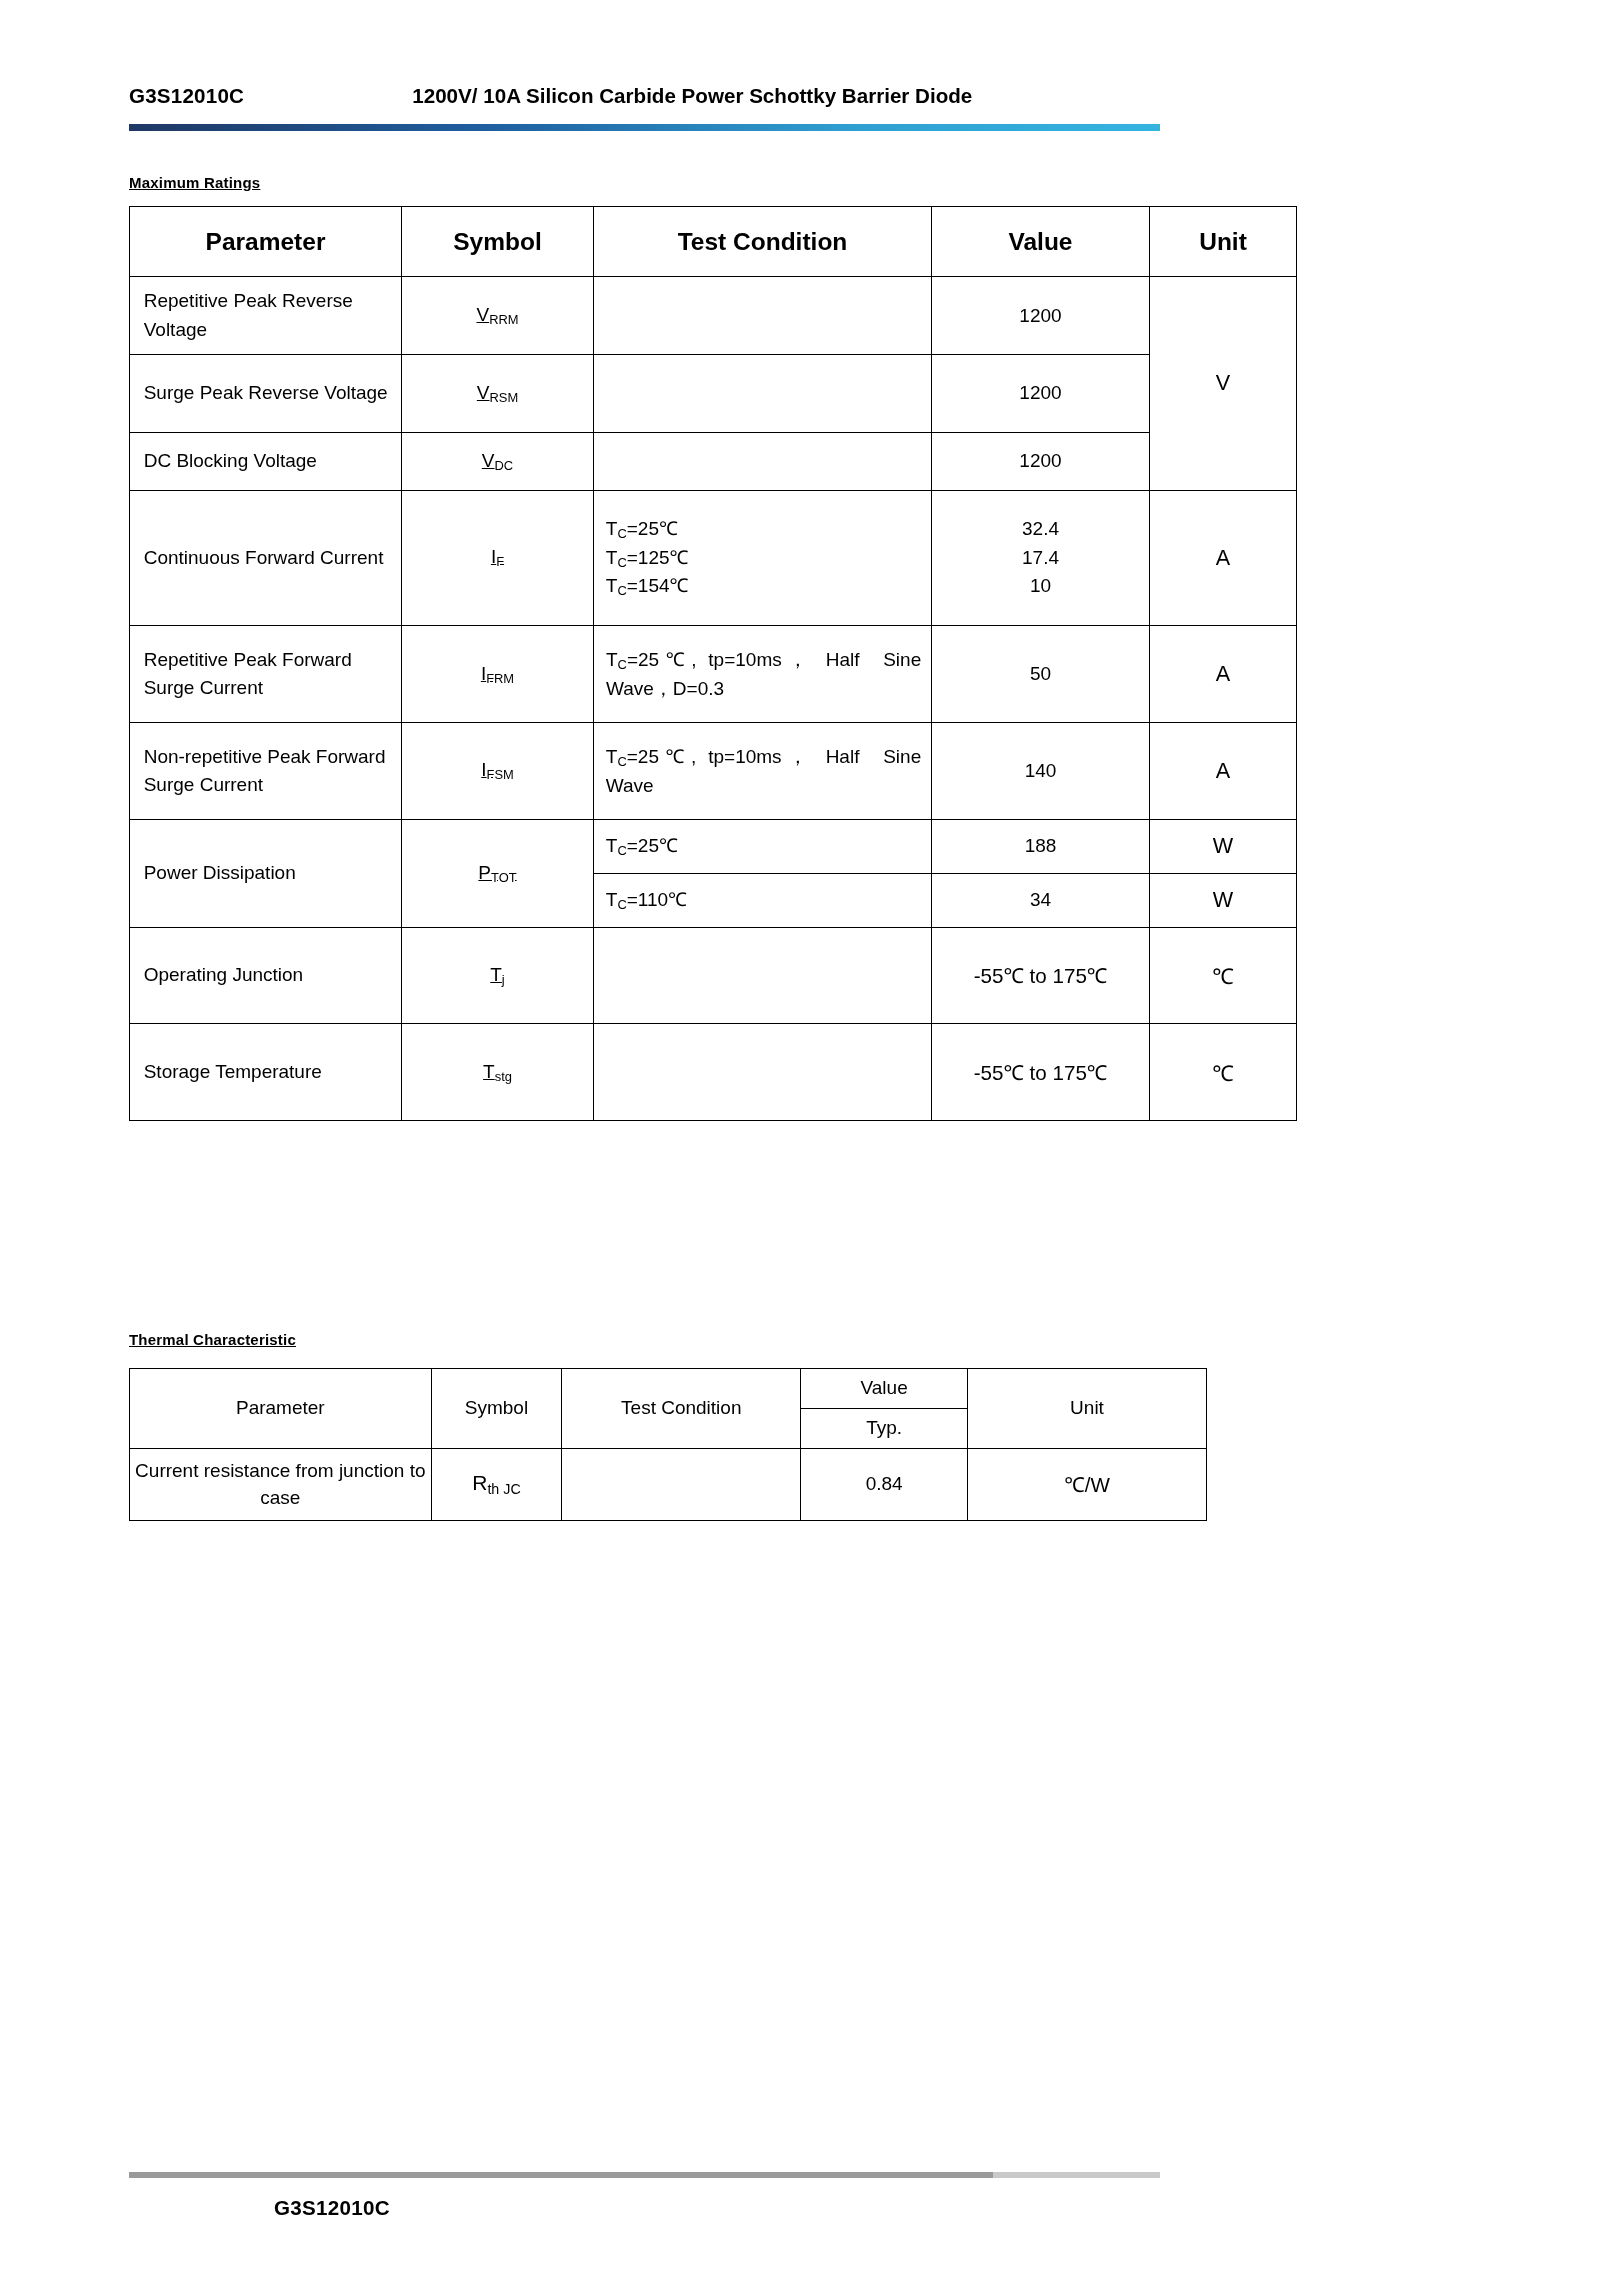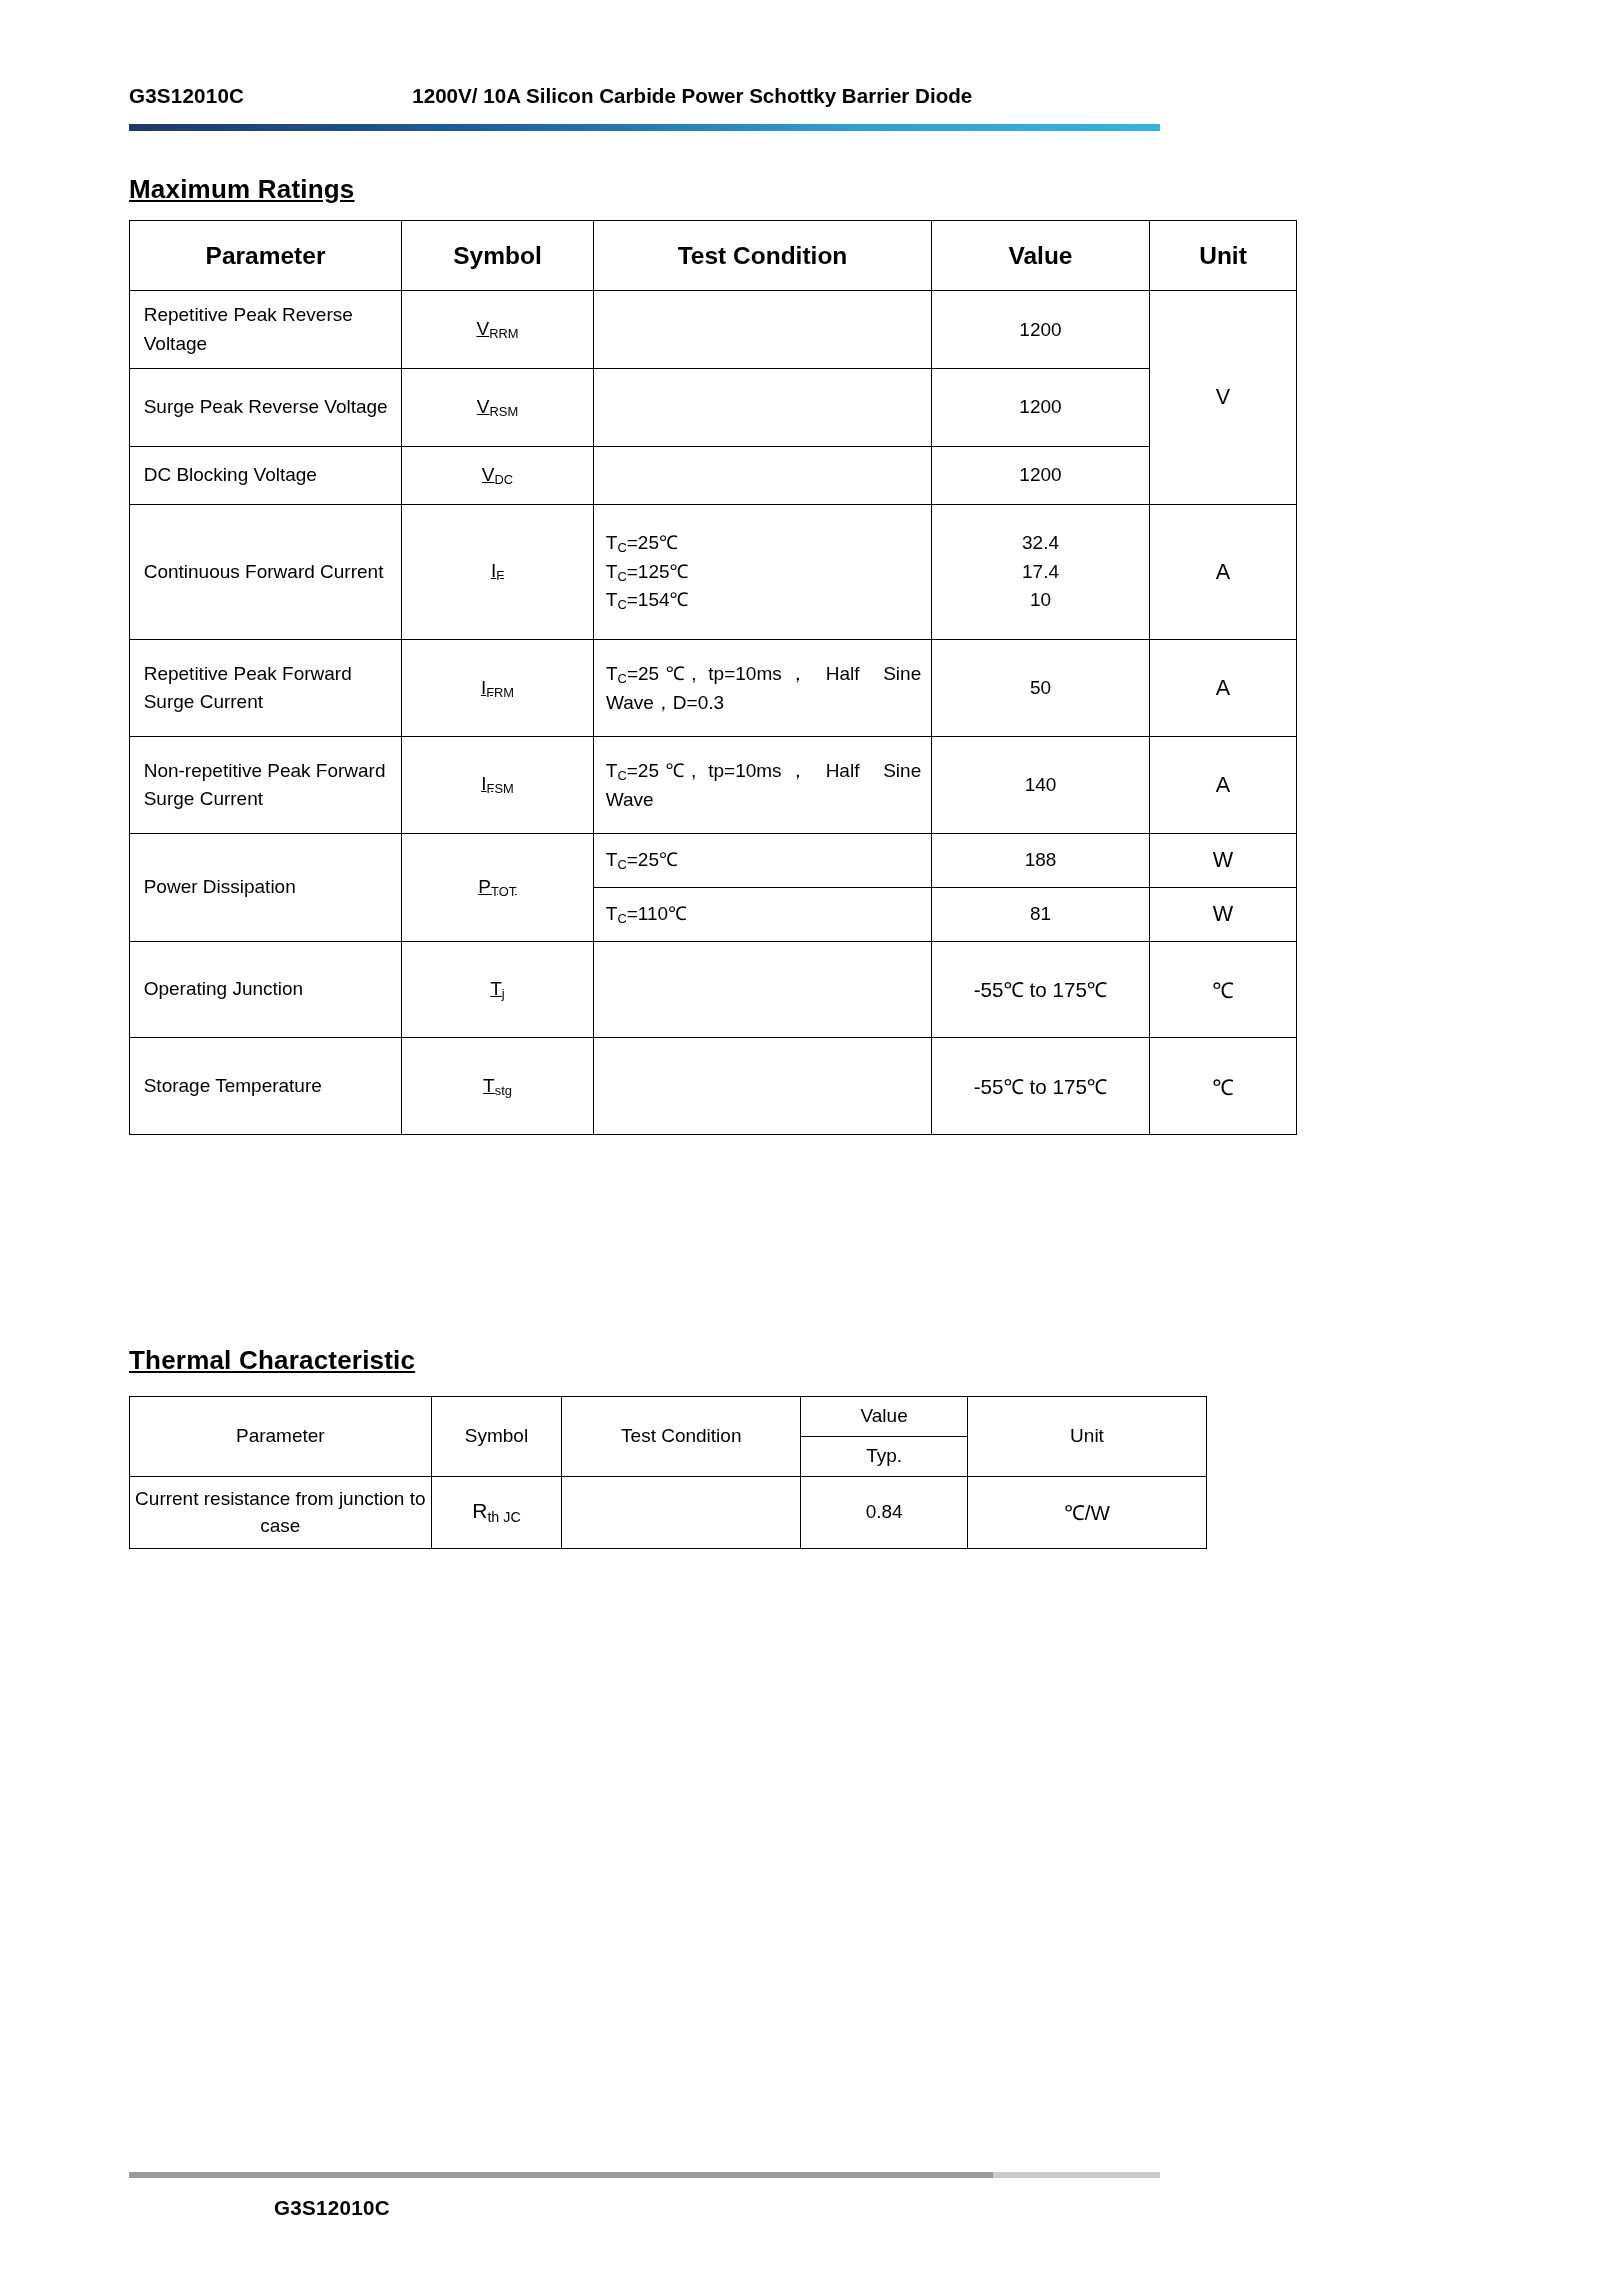--- a/index.html
+++ b/index.html
@@ -44,21 +44,21 @@
   }
   .header-rule {
     margin-top: 15.7px;
     height: 6.9px;
     width: 100%;
     background: linear-gradient(to right, #1f3864 0%, #1f5fa0 35%, #2f9fd0 70%, #35b4e0 100%);
   }
 
   
   .section-title {
-    font-size: 26px;
+    font-size: 15px;
     font-weight: bold;
     text-decoration: underline;
     margin-top: 43px;
     margin-bottom: 15.7px;
     display: inline-block;
     letter-spacing: 0.2px;
   }
 
   
   table {
@@ -254,21 +254,21 @@
         <td class="cell-pad-l" rowspan="2">Power Dissipation</td>
         <td class="sym" rowspan="2">
           <span>P</span><sub>TOT</sub>
         </td>
         <td class="cell-cond" style="height:41px;">T<sub>C</sub>=25℃</td>
         <td class="cell-center">188</td>
         <td class="cell-center" style="font-size:21.6px;">W</td>
       </tr>
       <tr>
         <td class="cell-cond" style="height:41px;">T<sub>C</sub>=110℃</td>
-        <td class="cell-center">81</td>
+        <td class="cell-center">34</td>
         <td class="cell-center" style="font-size:21.6px;">W</td>
       </tr>
 
       <tr>
         <td class="cell-pad-l" style="height:84px;">Operating Junction</td>
         <td class="sym">
           <span>T</span><sub>j</sub>
         </td>
         <td class="cell-cond"></td>
         <td class="cell-center" style="font-size:20.6px;">-55℃ to 175℃</td>

